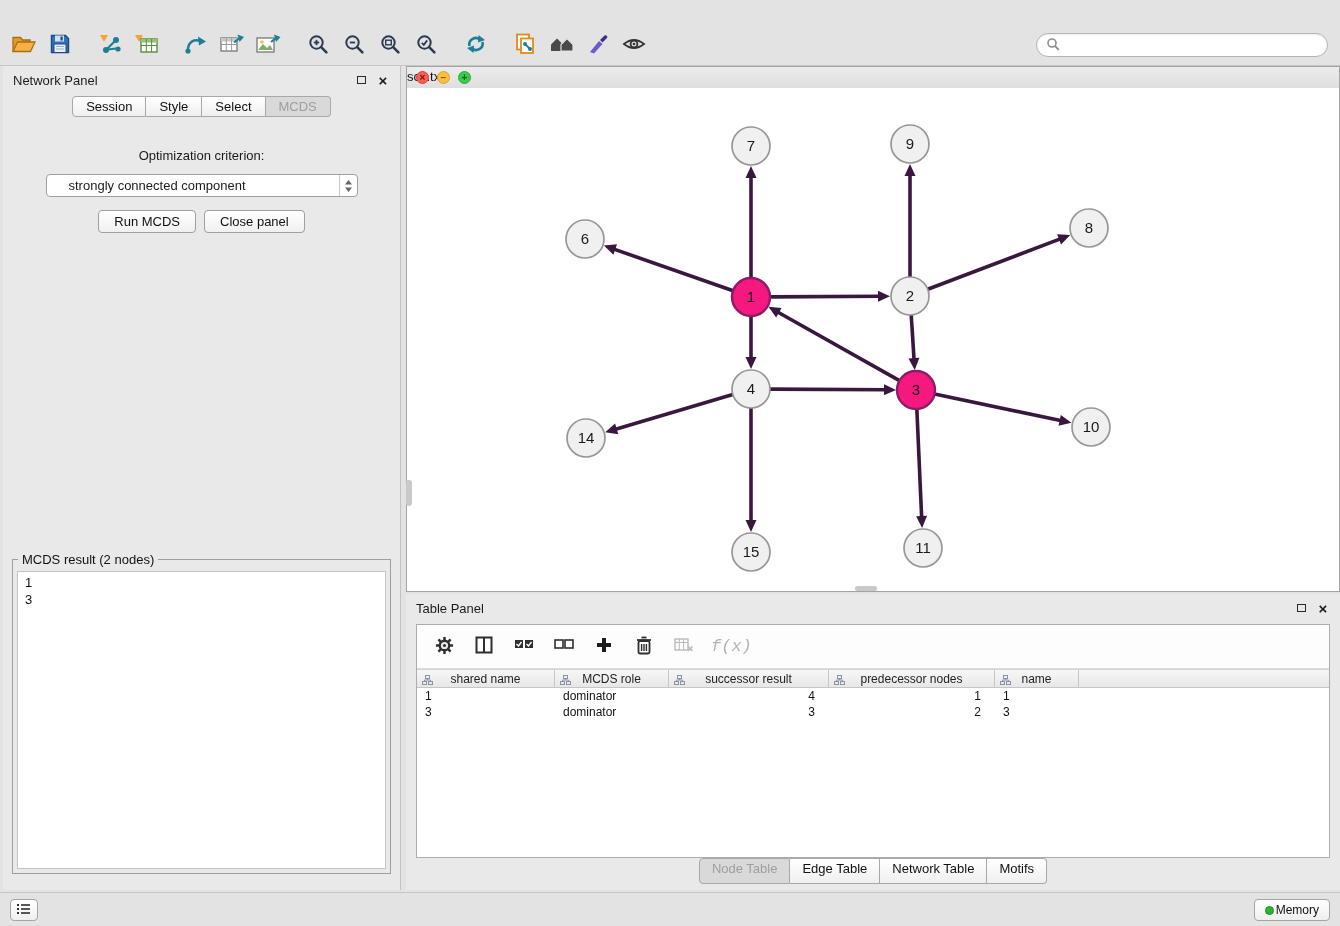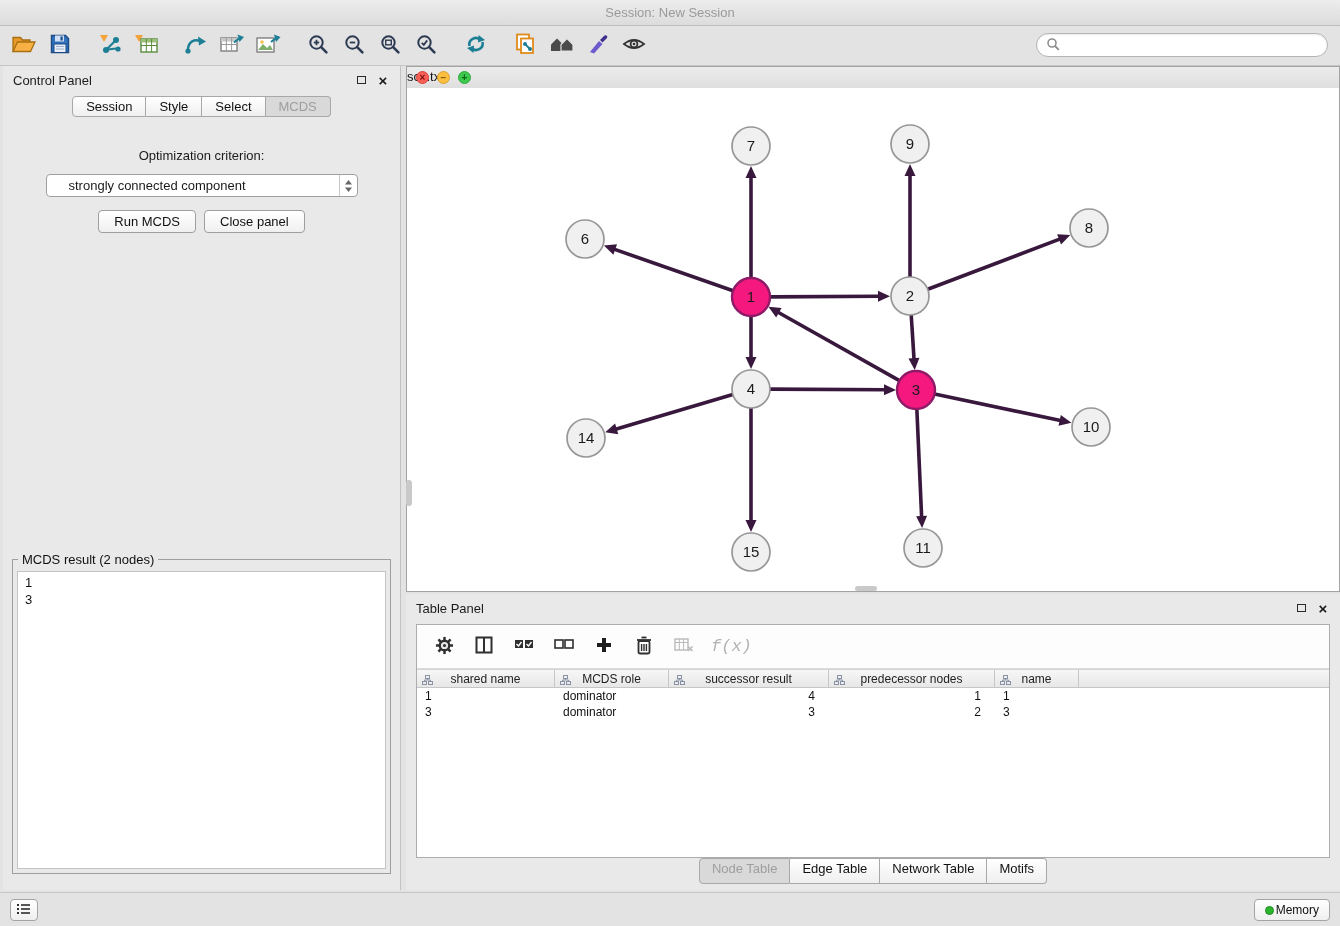--- a/index.html
+++ b/index.html
@@ -92,23 +92,20 @@
     background:linear-gradient(#ffffff,#efefef);display:flex;align-items:center;justify-content:center}
   .memory-btn{position:absolute;right:10px;top:6px;height:22px;border:1px solid #a4a4a4;border-radius:4px;
     background:linear-gradient(#ffffff,#efefef);display:flex;align-items:center;gap:2px;padding:0 10px;font-size:12px;color:#111}
   .memory-dot{width:9px;height:9px;border-radius:50%;background:#2eb52e;border:1px solid #1e8a1e}
 </style>
 </head>
 <body>
 
 <div class="app">
 
-  <div class="titlebar">
-    <span>Session: New Session</span>
-  </div>
 
   <div class="toolbar">
     <div class="tbtn">
       <span><svg width="26" height="22" viewBox="0 0 26 22">
             <path d="M2 18.5 V4.5 h7.5 l2 2.5 H19 V9" fill="#e9992b" stroke="#a86f10" stroke-width="1.3"></path>
             <path d="M2 18.5 L6.5 9 H24 L19.5 18.5 Z" fill="#f6b044" stroke="#a86f10" stroke-width="1.3"></path>
           </svg></span>
     </div>
     <div class="tbtn">
       <span><svg width="22" height="22" viewBox="0 0 22 22">
@@ -241,21 +238,21 @@
       <span><svg width="14" height="14" viewBox="0 0 14 14">
             <circle cx="6" cy="6" r="4" fill="none" stroke="#8e8e8e" stroke-width="1.6"></circle>
             <line x1="9" y1="9" x2="12.8" y2="12.8" stroke="#8e8e8e" stroke-width="1.8"></line>
           </svg></span>
       <input placeholder="" style="">
     </div>
   </div>
 
   <div class="control-panel">
     <div class="panel-header">
-      <span>Control Panel</span>
+      <span>Network Panel</span>
       <span class="spacer"></span>
       <span class="float-btn">
           <span class="box"></span>
         </span>
       <span class="close-btn"></span>
     </div>
     <div class="cp-tabs">
       <span class="cp-tab">Session</span>
       <span class="cp-tab">Style</span>
       <span class="cp-tab">Select</span>

